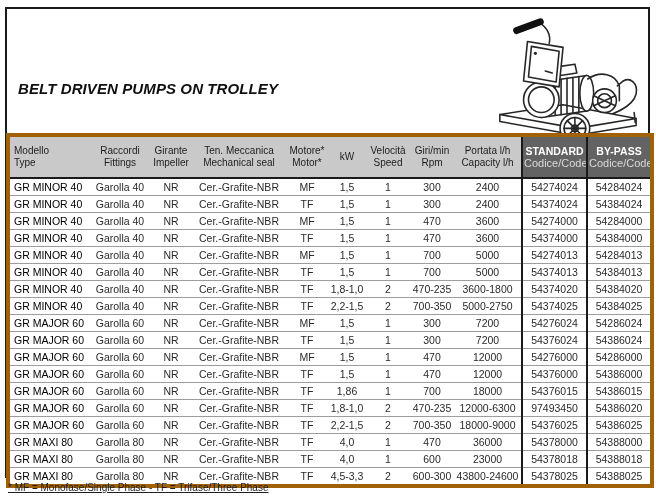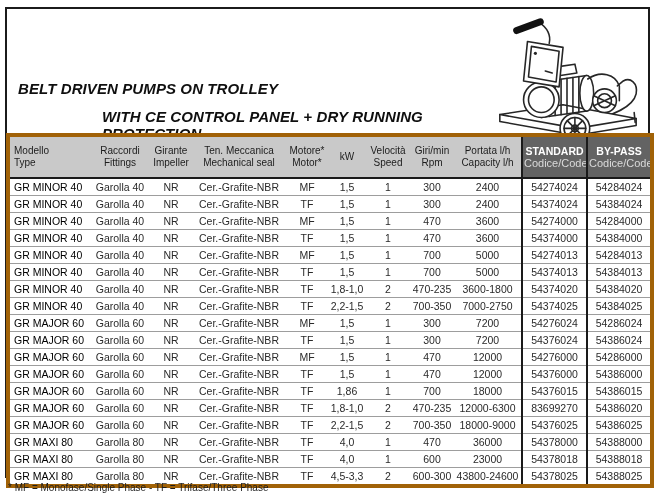--- a/index.html
+++ b/index.html
@@ -39,34 +39,33 @@
   thead th.dark .h2 { color:#dadada; font-size:11px; }
   thead th.left, tbody td.c0 { text-align:left; padding-left:4px; }
   tbody td {
     font-size:10.5px; height:16px; line-height:16px; color:#2a2a2a;
     border-top:1px solid #9d9d9d; background:#fff;
   }
   tbody tr:first-child td { border-top:none; }
   tbody td.c0 { font-weight:normal; color:#000; font-size:10.5px; }
   th.c9, td.c9, th.c10, td.c10 { border-left:2px solid #1a1a1a; }
   .footnote {
-    position:absolute; left:8px; top:482px; font-size:10px; color:#1e1e1e;
+    position:absolute; left:8px; top:482px; font-size:10px; color:#1e1e1e;text-decoration:underline;
   }
   .ink { stroke:#262626; fill:none; stroke-width:1.6; stroke-linecap:round; stroke-linejoin:round; }
   .inkfill { stroke:#262626; fill:#ffffff; stroke-width:1.6; stroke-linejoin:round; }
 </style>
 </head>
 <body>
 
 <div class="page">
   <div class="frame"></div>
 
   <div class="title">
     <span class="line1">BELT DRIVEN PUMPS ON TROLLEY</span>
-    <span class="line2">WITH CE CONTROL PANEL + DRY RUNNING PROTECTION</span>
   </div>
 
   <div class="illus">
     <svg viewBox="0 0 164 138">
 
       <path class="ink" stroke-width="2" d="M97 114 C 128 108 149 98 152 85 C 154 74 146 68 139 72 L 133 77"></path>
       <path class="ink" stroke-width="2" d="M150 104 L151 114"></path>
 
       <polygon class="inkfill" points="14,106 92,120 152,110 78,96"></polygon>
       <path class="ink" d="M14 106 L14 113 L92 127 L152 117 L152 110 M92 120 L92 127"></path>
@@ -254,21 +253,21 @@
         </tr>
         <tr>
           <td class="c0">GR MINOR 40</td>
           <td class="c1">Garolla 40</td>
           <td class="c2">NR</td>
           <td class="c3">Cer.-Grafite-NBR</td>
           <td class="c4">TF</td>
           <td class="c5">2,2-1,5</td>
           <td class="c6">2</td>
           <td class="c7">700-350</td>
-          <td class="c8">7000-2750</td>
+          <td class="c8">5000-2750</td>
           <td class="c9">54374025</td>
           <td class="c10">54384025</td>
         </tr>
         <tr>
           <td class="c0">GR MAJOR 60</td>
           <td class="c1">Garolla 60</td>
           <td class="c2">NR</td>
           <td class="c3">Cer.-Grafite-NBR</td>
           <td class="c4">MF</td>
           <td class="c5">1,5</td>
@@ -333,21 +332,21 @@
         <tr>
           <td class="c0">GR MAJOR 60</td>
           <td class="c1">Garolla 60</td>
           <td class="c2">NR</td>
           <td class="c3">Cer.-Grafite-NBR</td>
           <td class="c4">TF</td>
           <td class="c5">1,8-1,0</td>
           <td class="c6">2</td>
           <td class="c7">470-235</td>
           <td class="c8">12000-6300</td>
-          <td class="c9">83699270</td>
+          <td class="c9">97493450</td>
           <td class="c10">54386020</td>
         </tr>
         <tr>
           <td class="c0">GR MAJOR 60</td>
           <td class="c1">Garolla 60</td>
           <td class="c2">NR</td>
           <td class="c3">Cer.-Grafite-NBR</td>
           <td class="c4">TF</td>
           <td class="c5">2,2-1,5</td>
           <td class="c6">2</td>

